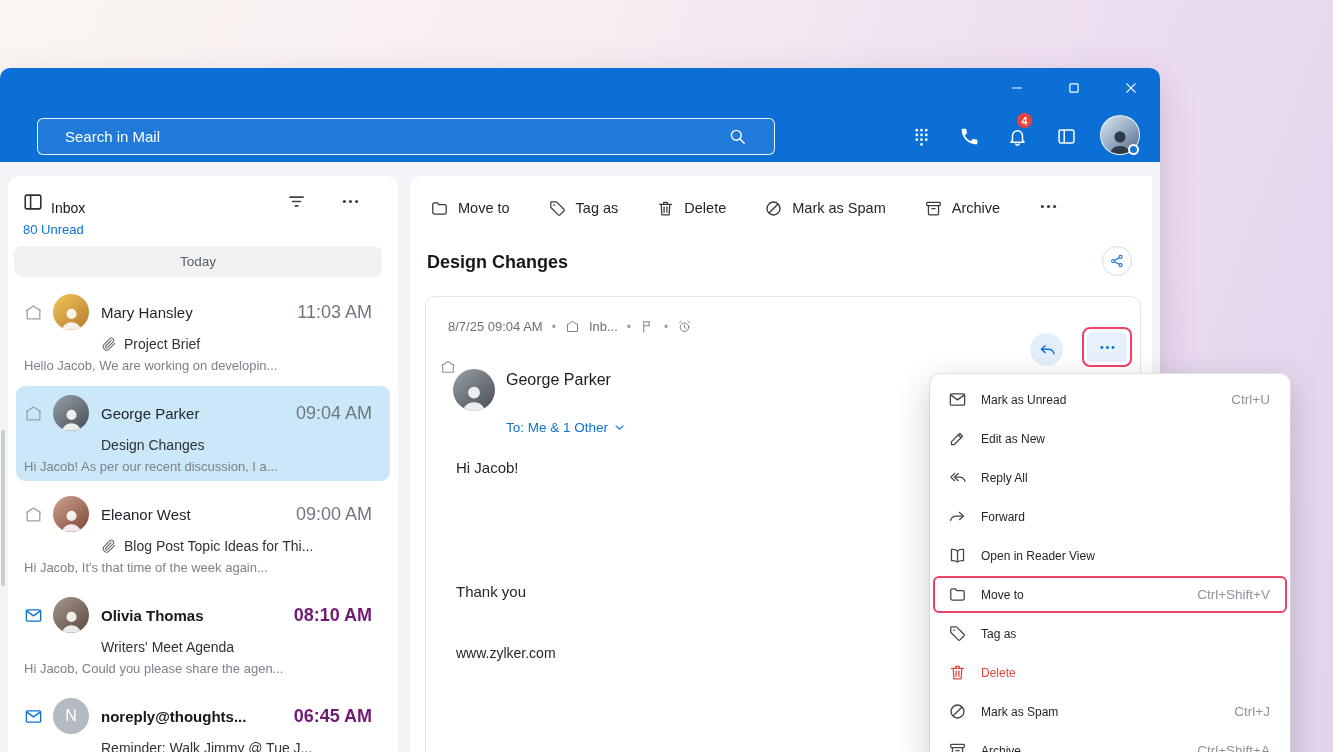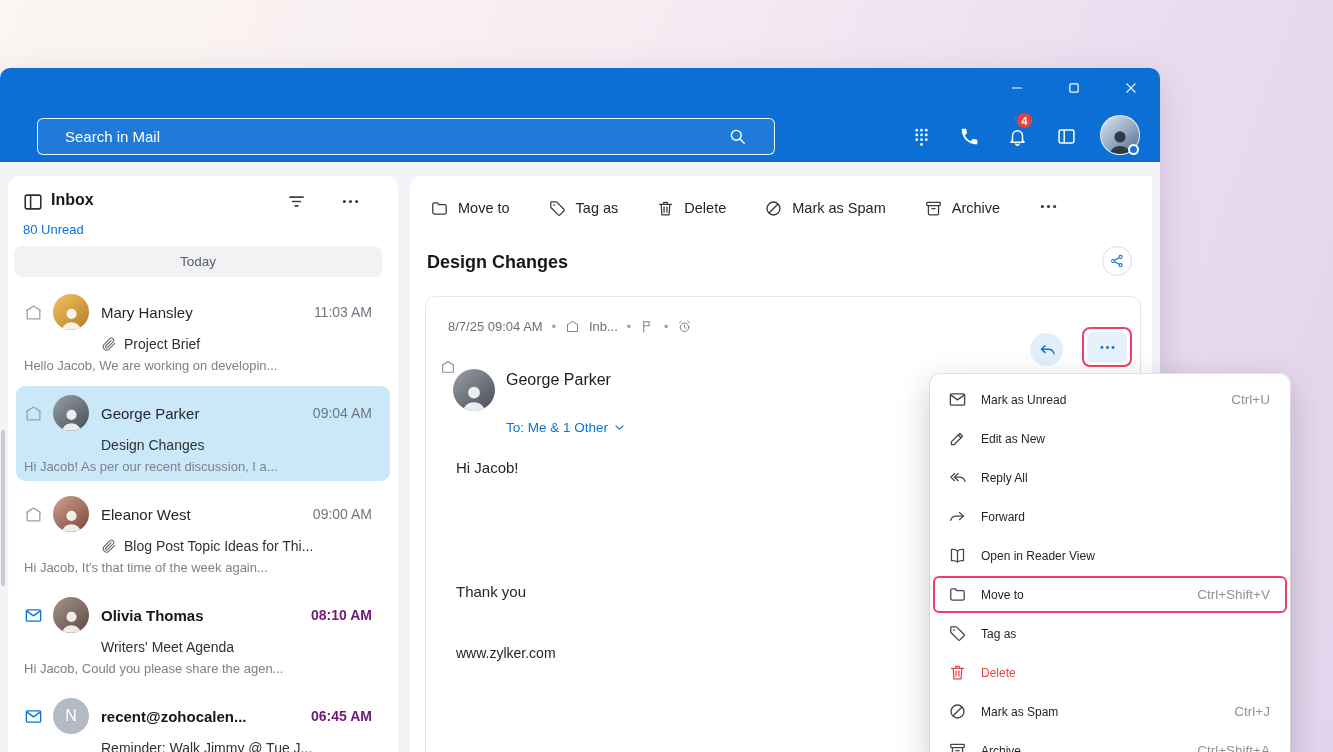--- a/index.html
+++ b/index.html
@@ -48,21 +48,21 @@
 
   
   .appbody { position:absolute; left:0; top:94px; width:1160px; height:590px; background:#f2f4f7; }
   .listpane { position:absolute; left:8px; top:14px; width:390px; height:576px;
               background:#fff; border-radius:12px 12px 0 0; overflow:hidden; }
   .readpane { position:absolute; left:410px; top:14px; width:742px; height:576px;
               background:#fff; border-radius:12px 0 0 0; overflow:hidden; }
 
   
   .lp-icon { position:absolute; left:14px; top:15px; width:22px; height:22px; color:#2b3036; }
-  .lp-title { position:absolute; left:43px; top:15px; font-size:16px; font-weight:700; color:#15181c; }
+  .lp-title { position:absolute; left:43px; top:24px; font-size:14px; font-weight:400; color:#15181c; }
   .lp-filter { position:absolute; left:278px; top:15px; width:24px; height:24px; color:#3a4046; cursor:pointer; }
   .lp-more   { position:absolute; left:332px; top:15px; width:24px; height:24px; color:#3a4046; cursor:pointer; }
   .lp-filter svg,.lp-more svg { width:21px; height:21px; }
   .lp-unread { position:absolute; left:15px; top:46px; font-size:13px; color:#0b72d8; }
   .today { position:absolute; left:6px; top:70px; width:368px; height:31px;
            background:#f0f2f4; border-radius:8px; display:flex; align-items:center;
            justify-content:center; font-size:13.5px; color:#5a6068; }
   .mail-list { position:absolute; left:0; top:108px; width:100%; }
 
   .mail-item { position:relative; height:101px; padding:9px 26px 0 16px; cursor:pointer; }
@@ -76,21 +76,21 @@
            overflow:hidden; display:flex; align-items:flex-end; justify-content:center;
            color:#fff; font-size:16px; }
   .mi-av svg { width:29px; height:29px; color:rgba(255,255,255,.88); margin-bottom:-3px; }
   .av-mary    { background:linear-gradient(140deg,#f3c65b,#b5782e); }
   .av-george  { background:linear-gradient(140deg,#9aa0a8,#464c53); }
   .av-eleanor { background:linear-gradient(140deg,#cfa391,#7c4536); }
   .av-olivia  { background:linear-gradient(140deg,#a5968b,#5d4a41); }
   .av-letter  { background:#b4bac2; align-items:center; justify-content:center; font-weight:400; }
   .mi-sender { flex:1; font-size:15px; color:#23272d; white-space:nowrap; overflow:hidden; }
   .unread .mi-sender { font-weight:700; color:#14171b; }
-  .mi-time { font-size:14px; color:#6f7680; white-space:nowrap;margin-left:48px; }
+  .mi-time { font-size:18px; color:#6f7680; white-space:nowrap;margin-left:48px; }
   .unread .mi-time { color:#701a75; font-weight:700; }
   .mi-row2 { position:relative; z-index:1; display:flex; align-items:center; gap:7px;
              margin:5px 0 0 77px; font-size:14px; color:#2e333a; white-space:nowrap; overflow:hidden; }
   .mi-row2 svg { width:16px; height:16px; color:#5f666d; flex:0 0 auto; }
   .mi-preview { position:relative; z-index:1; margin-top:6px; font-size:13px; color:#7b828b;
                 white-space:nowrap; overflow:hidden; }
 
   .lscroll { position:absolute; left:1px; top:430px; width:4px; height:156px;
              background:#c7ccd3; border-radius:2px; }
 
@@ -497,21 +497,21 @@
         </div>
 
         <div class="mail-item unread">
           <div class="mi-row1">
             <span class="mi-env">
                 <svg class="ic">
                   <use href="#i-env-closed"></use>
                 </svg>
               </span>
             <span class="mi-av av-letter">N</span>
-            <span class="mi-sender">recent@zohocalen...</span>
+            <span class="mi-sender">noreply@thoughts...</span>
             <span class="mi-time">06:45 AM</span>
           </div>
           <div class="mi-row2">
             <span>Reminder: Walk Jimmy @ Tue J...</span>
           </div>
         </div>
 
       </div>
     </div>
 

